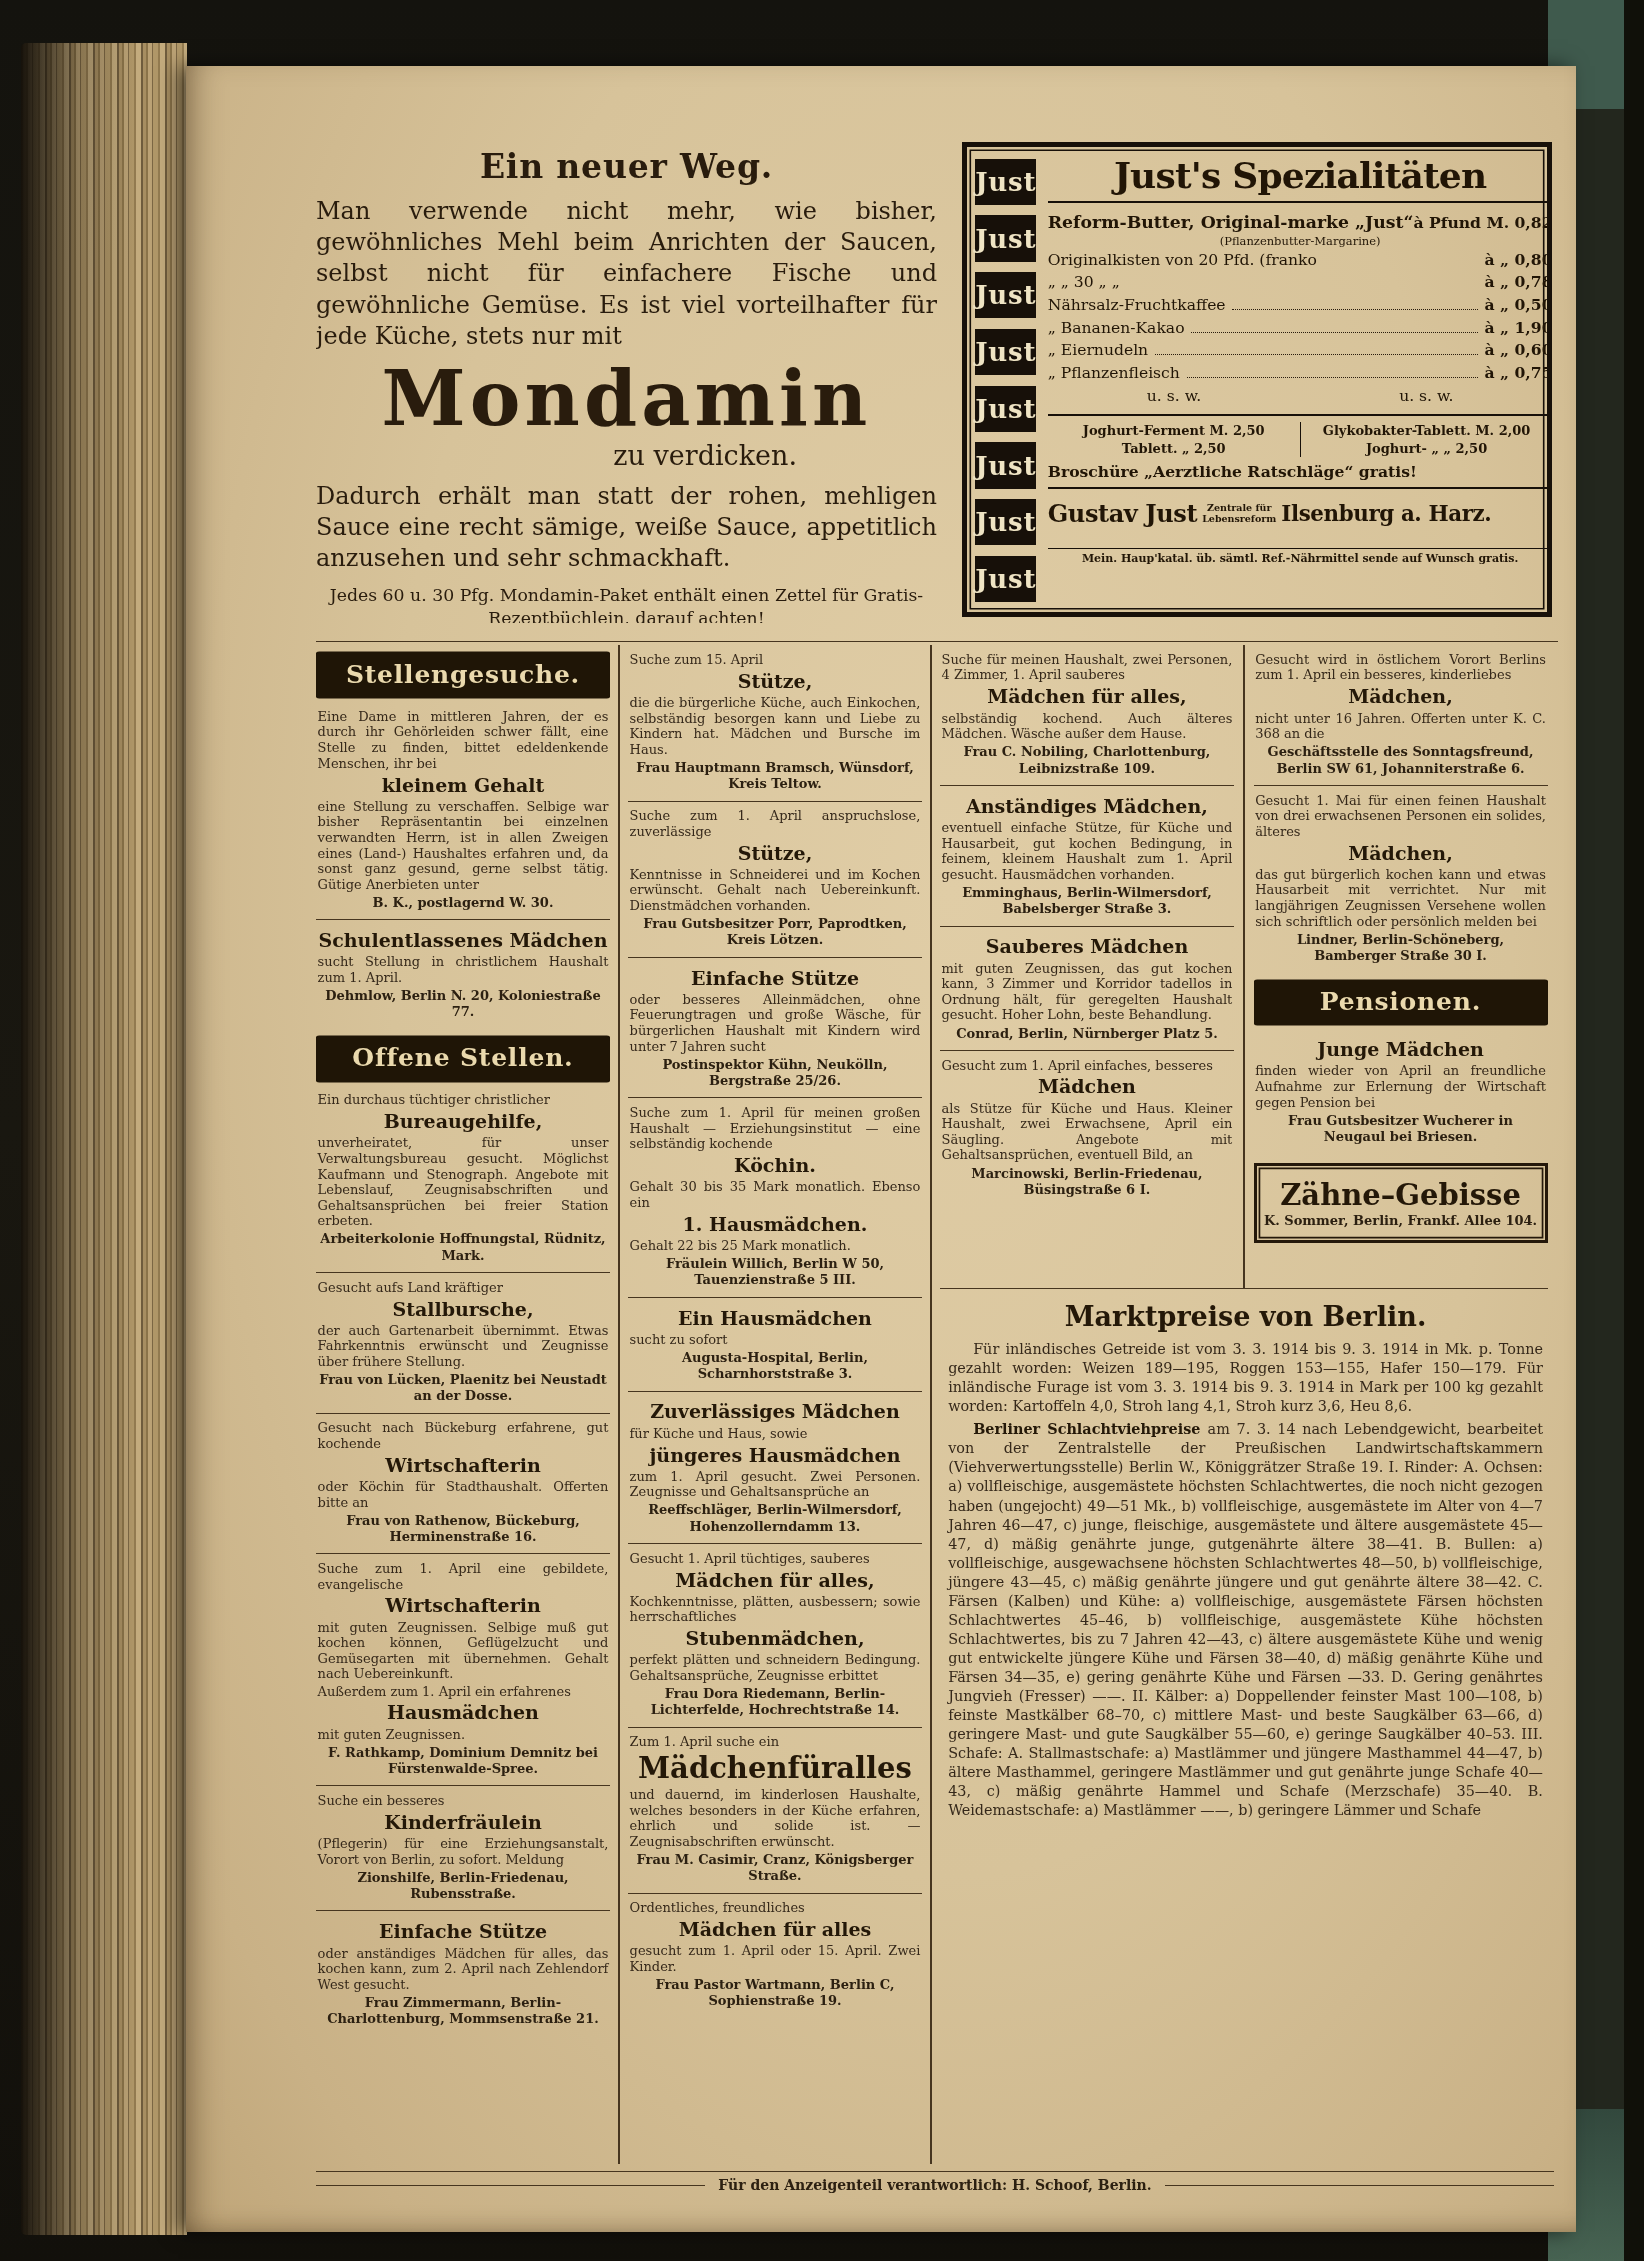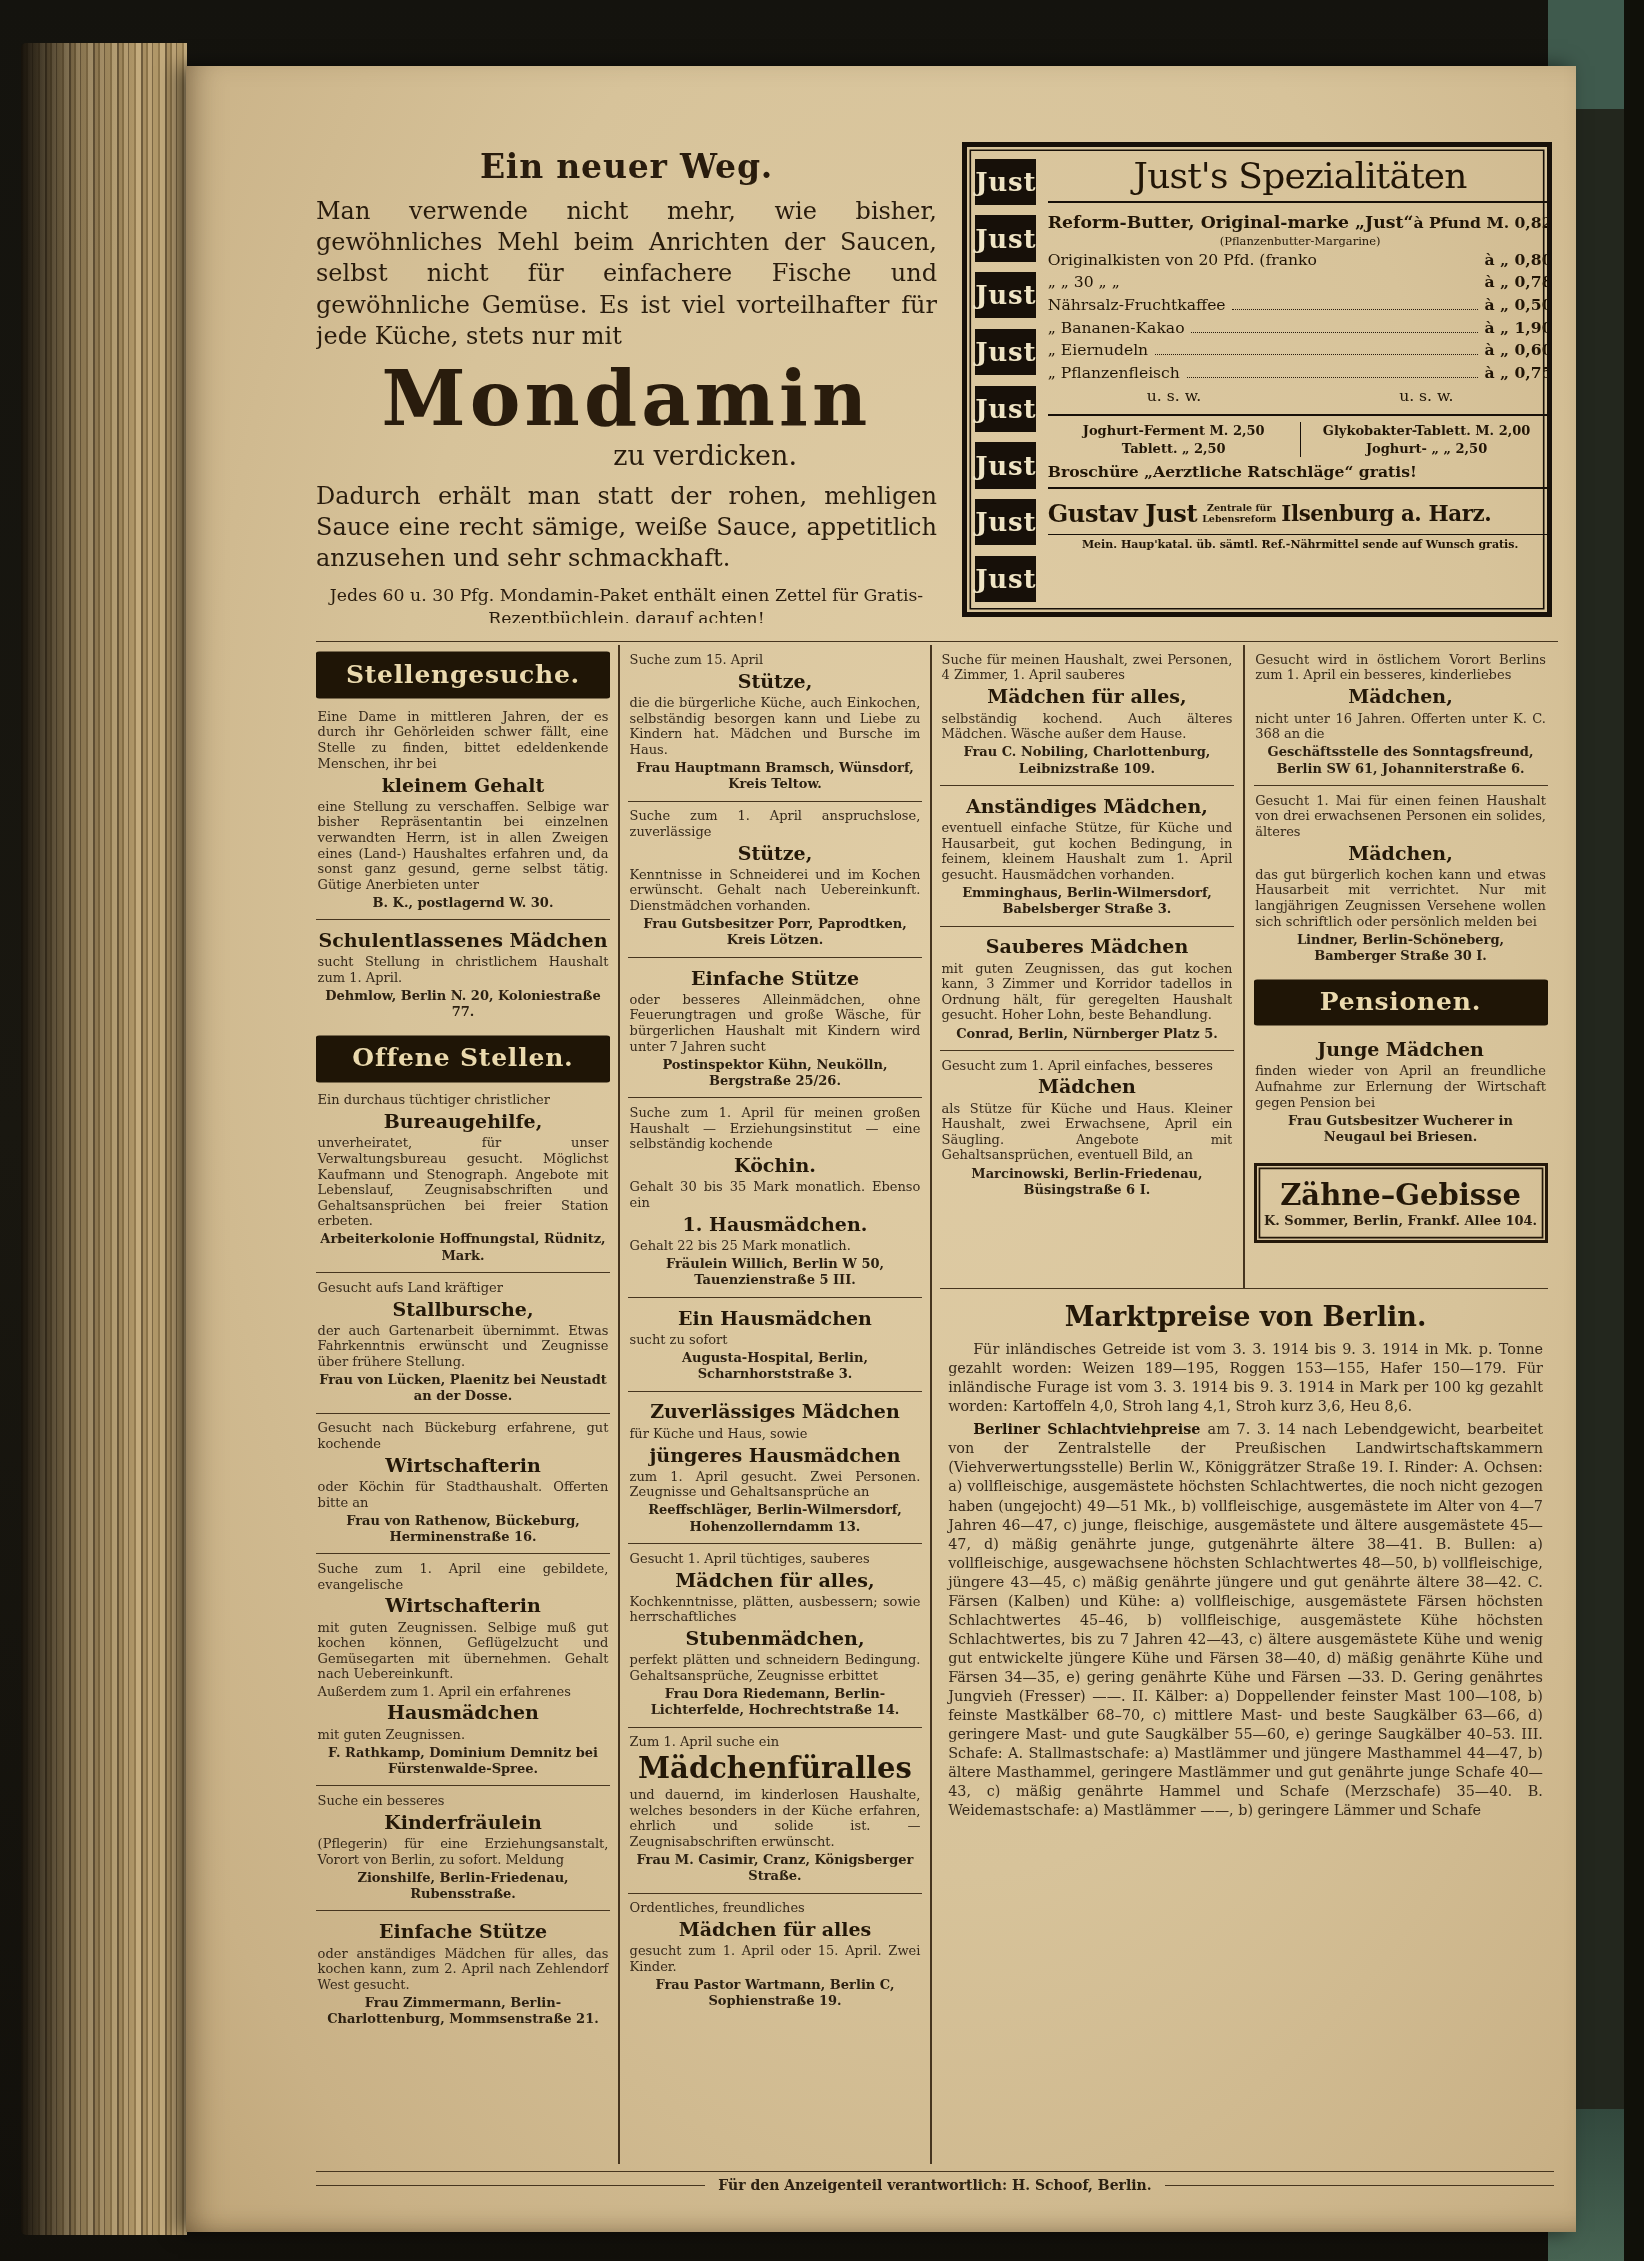--- a/index.html
+++ b/index.html
@@ -44,42 +44,42 @@
   .m-body  { font-size:24px; line-height:1.3; text-align:justify; }
   .m-note  { font-size:17.3px; line-height:1.3; margin-top:10px; }
 
   .just-box { width:590px; height:475px; border:5px solid #171009;
     box-shadow: inset 0 0 0 2.5px #d7c39a, inset 0 0 0 4.1px #171009;
     display:flex; padding:10px 8.2px 8.2px 8.2px; overflow:hidden; color:#211506; }
   .just-side { width:89px; display:flex; flex-direction:column; justify-content:space-between; padding:1.6px 0; }
   .jblock { background:#171009; color:#efe4c4; font-weight:bold; font-size:26px; text-align:center;
             padding:8.2px 0; letter-spacing:0.8px; }
   .just-main { flex:1; padding:0 6.6px 0 11.5px; display:flex; flex-direction:column; }
-  .just-title { font-size:36px; font-weight:normal; text-align:center; letter-spacing:-0.8px; line-height:1.05;
+  .just-title { font-size:36px; font-weight:bold; text-align:center; letter-spacing:-0.8px; line-height:1.05;
                 border-bottom:2.5px solid #171009; padding-bottom:6.6px; margin-bottom:6.6px; }
   .jrows { flex:0 0 auto; }
   .jrow { display:flex; align-items:baseline; font-size:15.6px; line-height:1.45; }
   .jrow .jname { white-space:nowrap; }
   .jrow .jdots { flex:1; border-bottom:1.6px dotted #2a1d0e; margin:0 6.6px 4.1px; }
   .jrow .jspace { flex:1; }
   .jrow .jprice { font-weight:bold; white-space:nowrap; }
   .jrow.bold .jname { font-weight:bold; font-size:17.3px; }
   .jrow.small { justify-content:center; font-size:11.5px; line-height:1.2; }
   .jrow.spread { justify-content:space-around; }
   .jrow.spread .jprice { font-weight:normal; }
   .just-div { border-top:2.5px solid #171009; margin:6.6px 0; }
   .jdairy { display:flex; }
   .jdairy > div { flex:1; font-size:13px; font-weight:bold; text-align:center; line-height:1.35; }
   .jdairy > div + div { border-left:1.6px solid #171009; }
   .jbrochure { font-weight:bold; font-size:15.6px; text-align:left; margin-top:4.1px; }
   .jfooter { display:flex; align-items:center; margin-top:3.3px; }
   .jf-name  { font-size:24px; font-weight:bold; white-space:nowrap; letter-spacing:-0.4px; }
   .jf-mid   { font-size:9.5px; font-weight:bold; text-align:center; line-height:1.2; padding:0 5px; }
   .jf-place { font-size:21.4px; font-weight:bold; white-space:nowrap; letter-spacing:-0.4px; }
-  .jf-note  { font-size:11px; font-weight:bold; text-align:center; margin-top:6px;
+  .jf-note  { font-size:11px; font-weight:bold; text-align:center; margin-top:20px;
               border-top:1.6px solid #171009; padding-top:3.3px; }
 
   
   .classifieds { display:flex; margin-top:18px; height:1523px; overflow:hidden;
                  border-top:1.6px solid #46351f; padding-top:3.3px; }
   .col { width:294px; overflow:hidden; }
   .vrule { width:1.6px; background:#46351f; margin:0 8.2px; }
 
   .section-header { background:#1f1506; color:#ead9ad; font-weight:bold; font-size:25px; text-align:center;
                     padding:6.6px 0 8.2px; margin:8.2px 0 5px; border-radius:3.3px; letter-spacing:0.8px;

